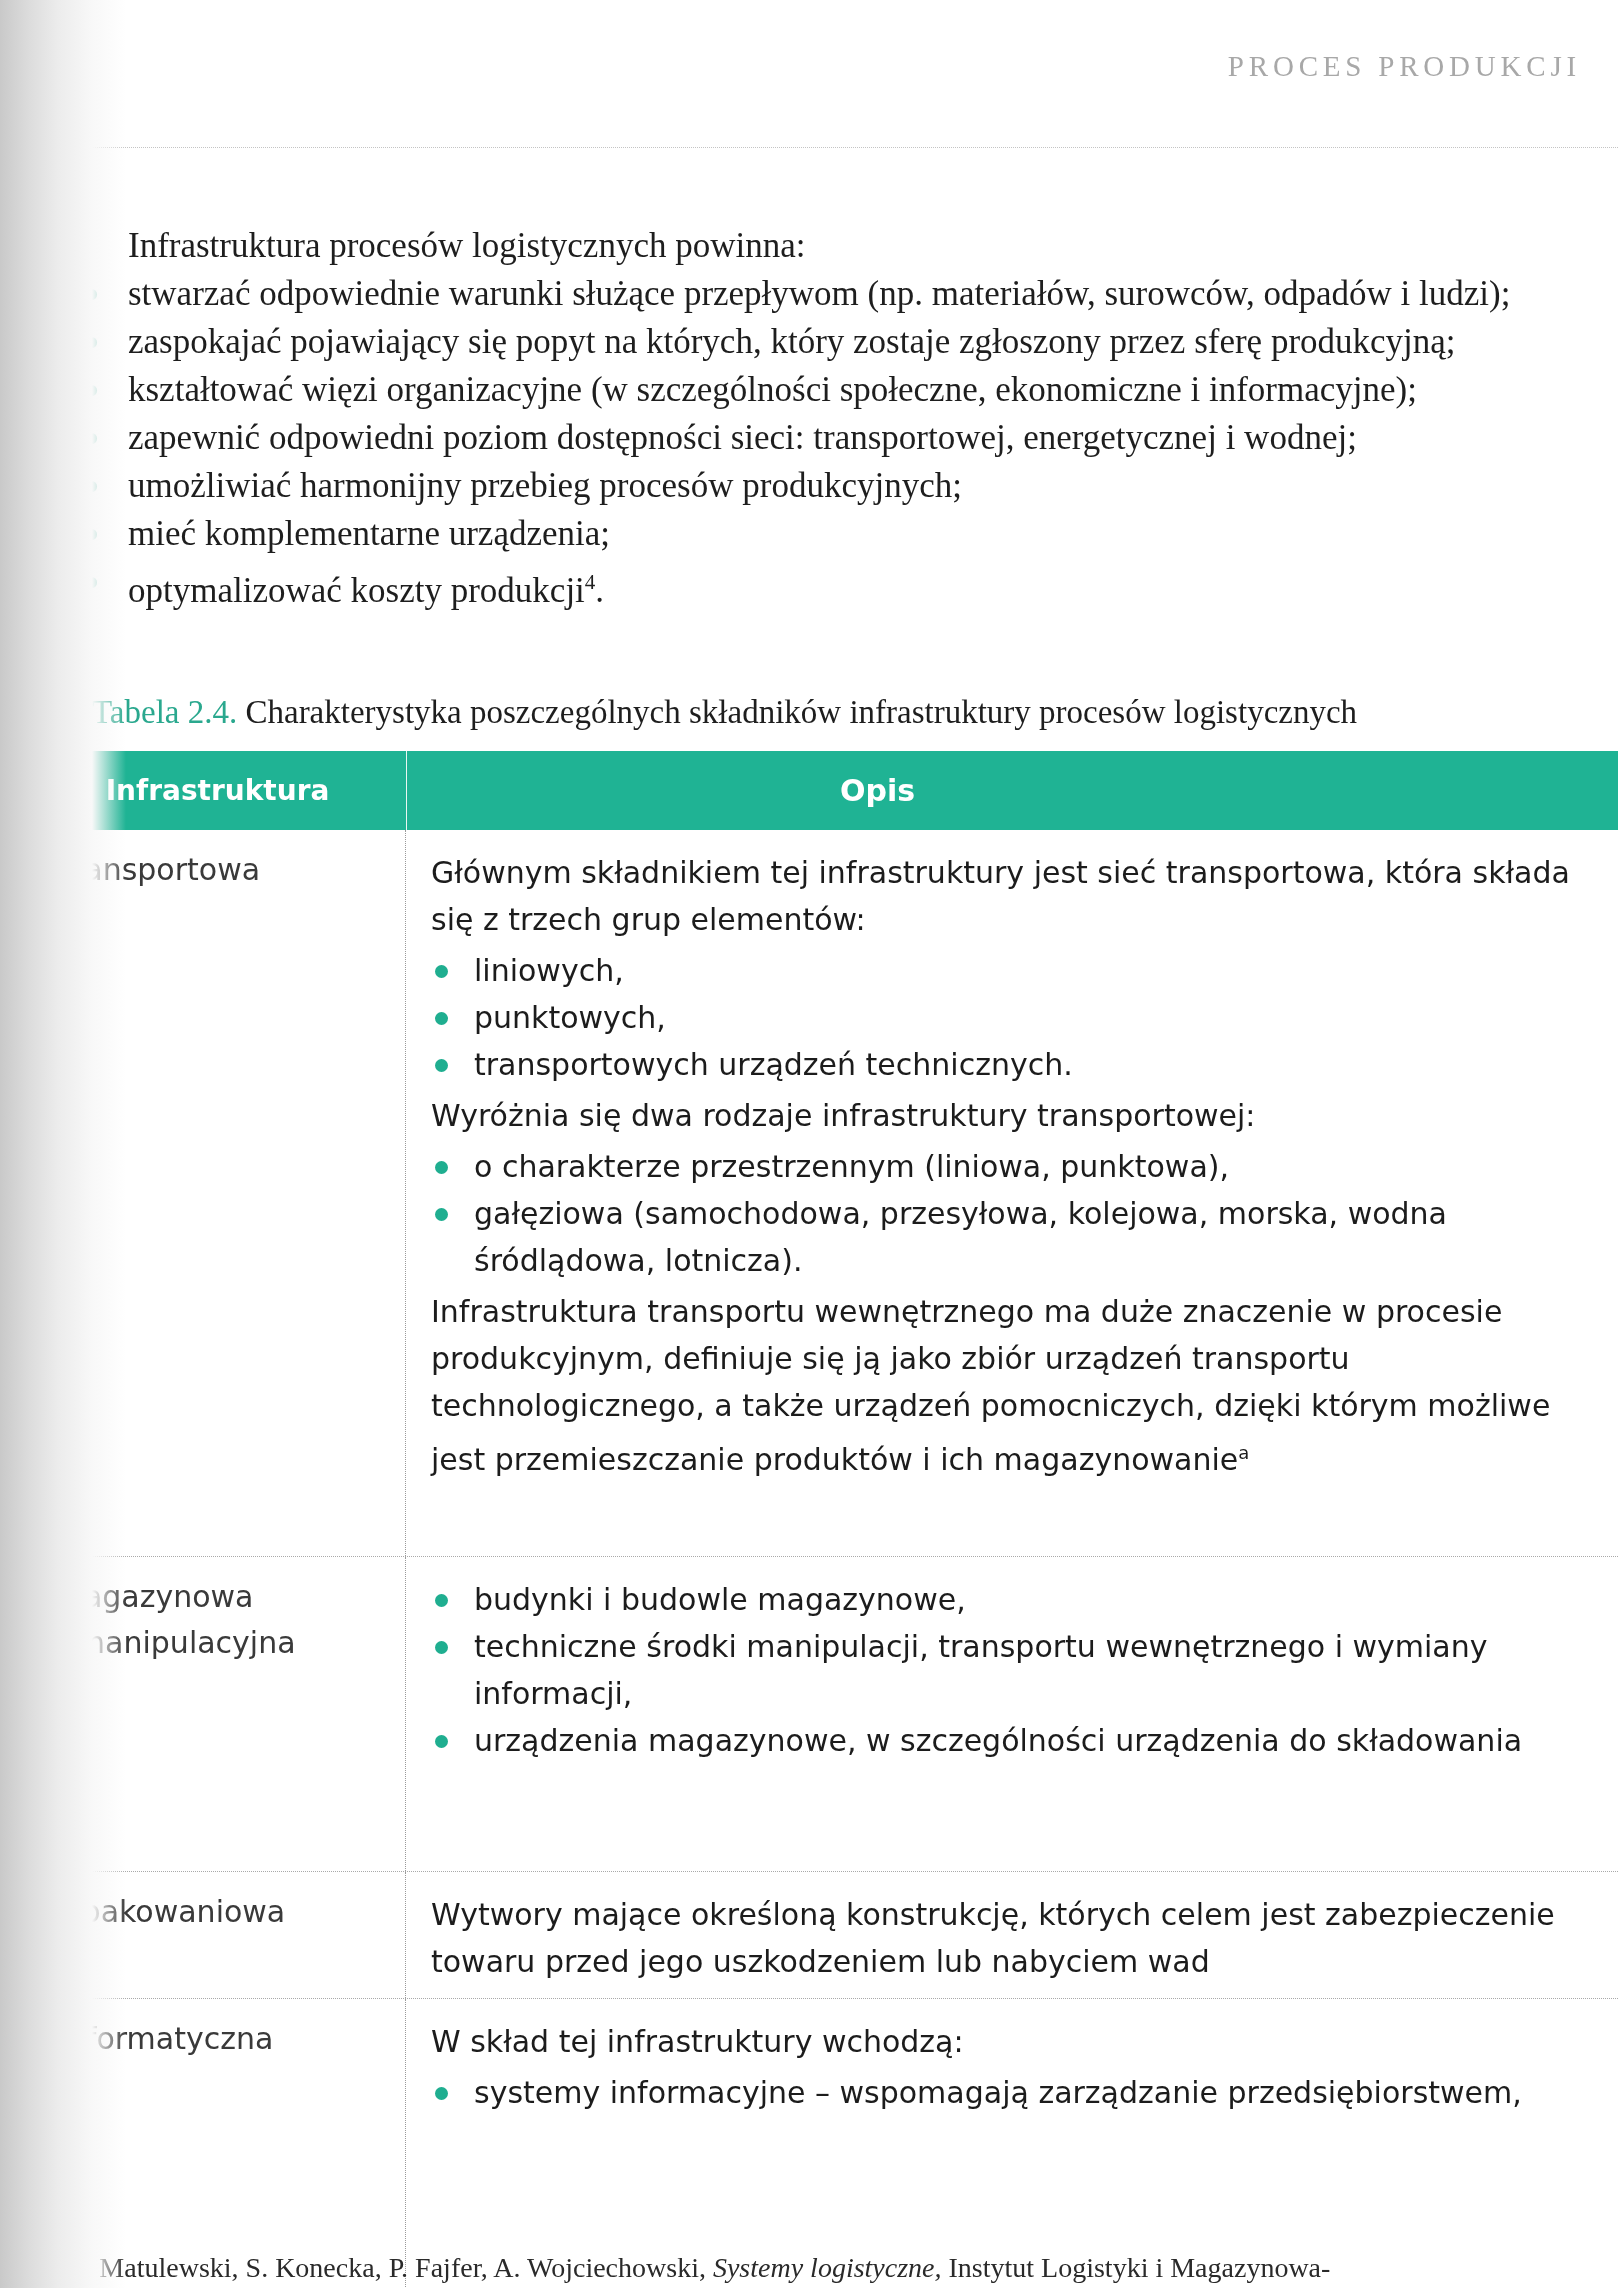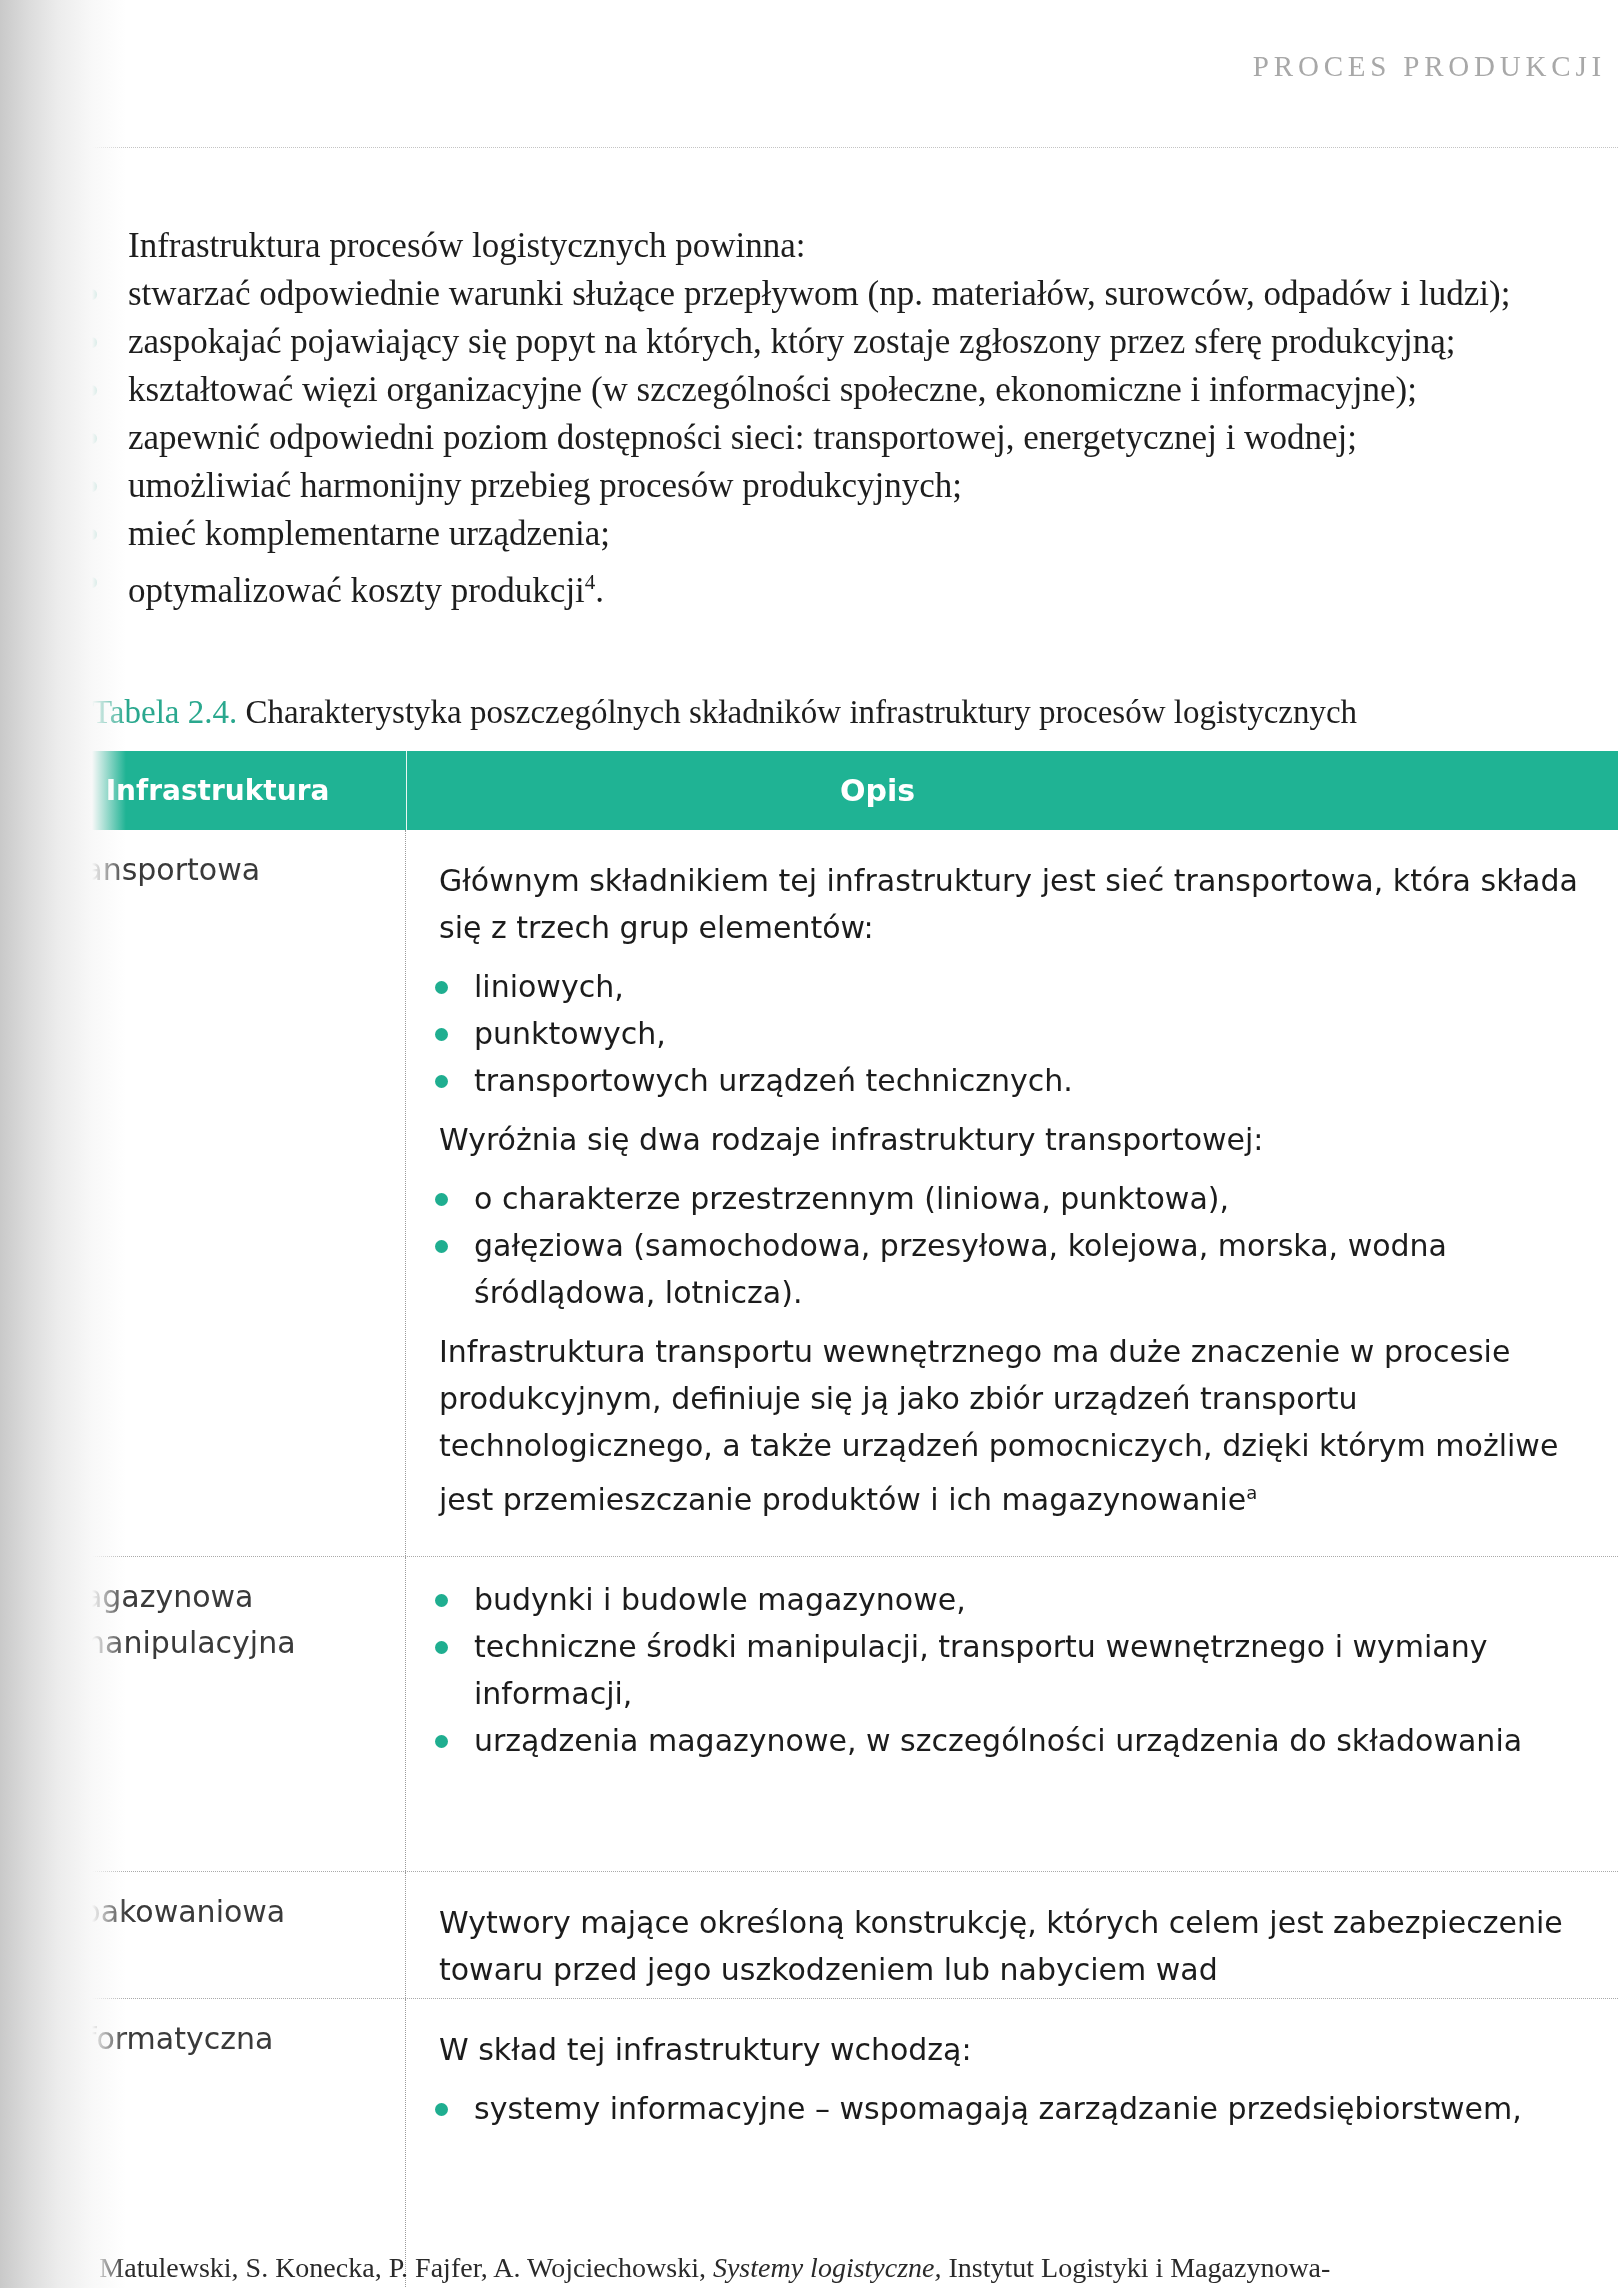--- a/index.html
+++ b/index.html
@@ -7,21 +7,21 @@
     width: 1618px; height: 2288px; overflow: hidden; position: relative;
     background: #ffffff; color: #1a1a1a;
     font-family: "Liberation Serif", "DejaVu Serif", serif;
   }
   .binding-shadow {
     position: absolute; left: 0; top: 0; width: 126px; height: 2288px;
     background: linear-gradient(to right, #c9c9c9 0px, #dcdcdc 29px, #ececec 58px, #f8f8f8 92px, rgba(255,255,255,0) 126px);
     pointer-events: none; z-index: 5;
   }
   .running-head {
-    position: absolute; right: 12px; top: 50px;
+    position: absolute; right: 37px; top: 50px;
     font-family: "Liberation Serif", serif; font-size: 29px; letter-spacing: 4.8px;
     color: #a8a8a8;
   }
   .head-rule {
     position: absolute; left: 0; right: 0; top: 147px; height: 0;
     border-top: 1.9px dotted #c4c4c4;
   }
   .intro {
     position: absolute; left: 128px; top: 222px; width: 1458px;
     font-size: 35px; line-height: 48px; color: #1e1e1e;
@@ -59,21 +59,21 @@
   }
   .row .c1 {
     width: 377px; box-sizing: border-box; padding: 17.4px 0 0 29px;
     font-size: 30px; line-height: 46px; color: #3a3a3a;
     border-right: 1px dotted #9a9a9a;
   }
   .row .c2 {
     flex: 1; box-sizing: border-box; padding: 15.4px 19.3px 9.7px 21px;
     font-size: 30px; line-height: 47px; color: #1c1c1c;
   }
-  .c2 p { margin: 12px; }
+  .c2 p { margin: 4px; }
   .c2 ul { list-style: none; margin: 4px; padding: 0; }
   .c2 li { position: relative; padding-left: 43px; }
   .c2 li .dot {
     position: absolute; left: 3.9px; top: 17.4px; width: 13.5px; height: 13.5px;
     border-radius: 50%; background: #1fae90;
   }
   .c2 sup { font-size: 60%; }
   .row-1 { height: 726px; }
   .row-2 { height: 314px; }
   .row-3 { height: 126px; }

